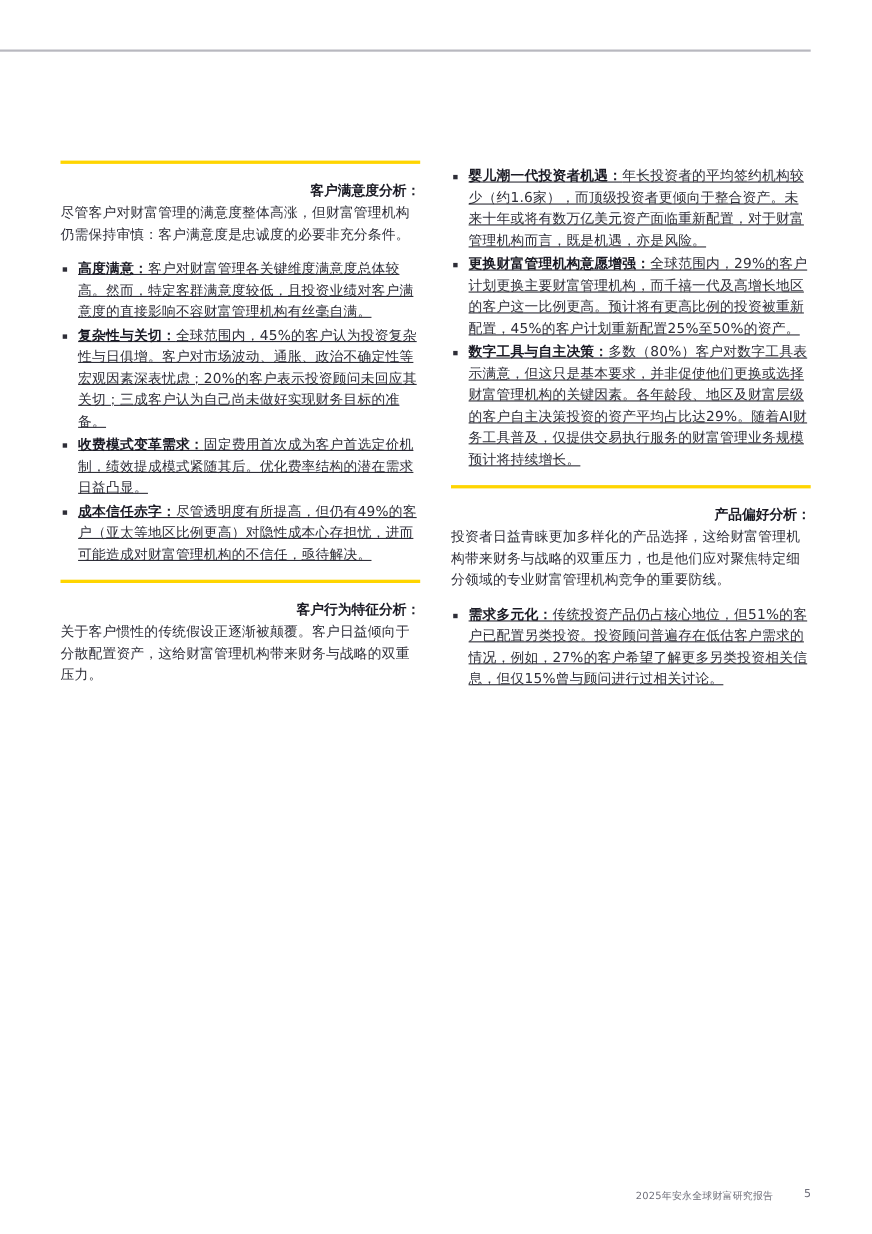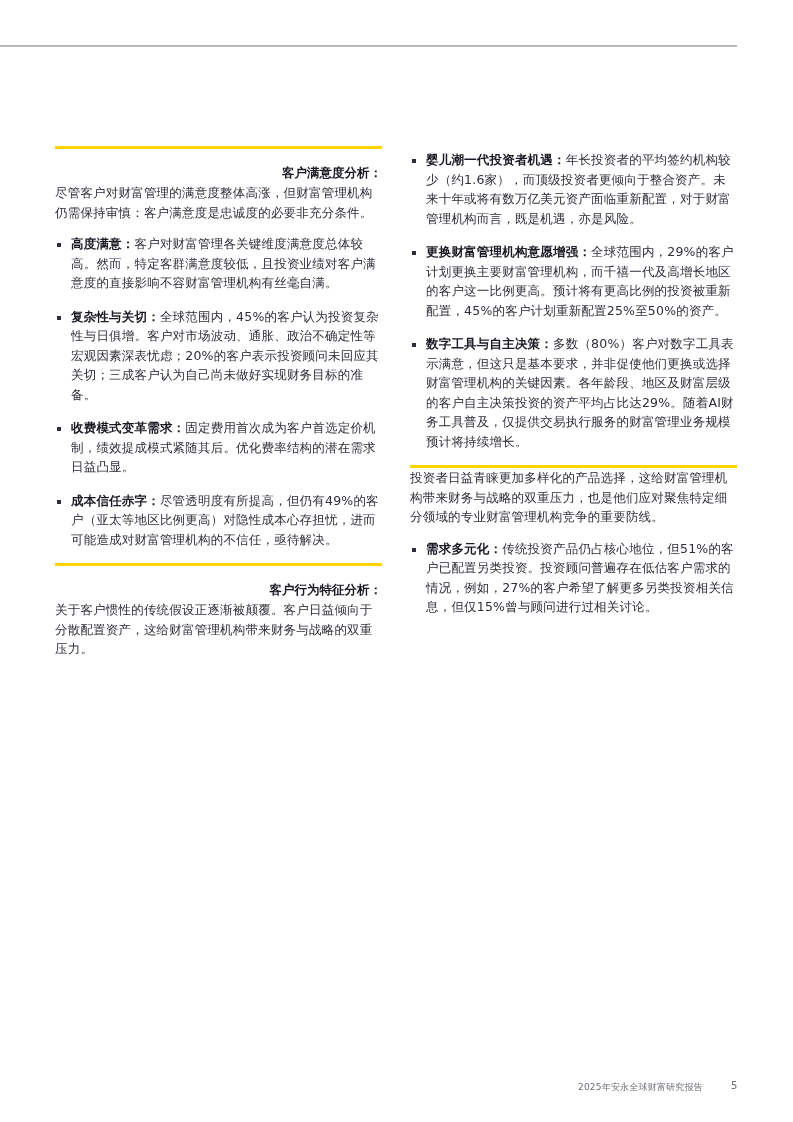--- a/index.html
+++ b/index.html
@@ -21,24 +21,24 @@
       height: 3px; background: #ffd500; width: 327px;
     }
     .section-title {
       font-weight: bold; font-size: 12.5px; line-height: 20px;
       margin-top: 14px; color: #1a1a24; text-align: right;
     }
     .para {
       font-size: 12.5px; line-height: 19.5px; margin: 0;
       letter-spacing: 0.2px;
     }
-    ul.bullets { list-style: none; margin: 0; padding: 0; }
+    ul.bullets { list-style: none; margin: 0; padding: 0; text-decoration: underline; }
     ul.bullets li {
       position: relative; padding-left: 16px; font-size: 12.5px;
-      line-height: 19.5px; margin-top: 14px; letter-spacing: 0.2px;
+      line-height: 19.5px; margin-top: 2px; letter-spacing: 0.2px;
     }
     ul.bullets li::before {
       content: ""; position: absolute; left: 2px; top: 9px;
       width: 4px; height: 4px; background: #2e2e38;
     }
     ul.bullets li:first-child { margin-top: 12px; }
     .b-label { font-weight: bold; color: #1a1a24; }
     .gap-rule { margin-top: 14px; }
     .footer {
       position: absolute; top: 1081px; left: 578px;
@@ -79,20 +79,21 @@
 <div class="col col-right">
   <ul class="bullets" style="margin-top:-8px;">
     <li><span class="b-label">婴儿潮一代投资者机遇：</span><span>年长投资者的平均签约机构较少（约1.6家），而顶级投资者更倾向于整合资产。未来十年或将有数万亿美元资产面临重新配置，对于财富管理机构而言，既是机遇，亦是风险。</span></li>
     <li><span class="b-label">更换财富管理机构意愿增强：</span><span>全球范围内，29%的客户计划更换主要财富管理机构，而千禧一代及高增长地区的客户这一比例更高。预计将有更高比例的投资被重新配置，45%的客户计划重新配置25%至50%的资产。</span></li>
     <li><span class="b-label">数字工具与自主决策：</span><span>多数（80%）客户对数字工具表示满意，但这只是基本要求，并非促使他们更换或选择财富管理机构的关键因素。各年龄段、地区及财富层级的客户自主决策投资的资产平均占比达29%。随着AI财务工具普及，仅提供交易执行服务的财富管理业务规模预计将持续增长。</span></li>
   </ul>
 
   <div class="yellow-rule gap-rule"></div>
 
   <div>
+    <div class="section-title">产品偏好分析：</div>
     <p class="para">投资者日益青睐更加多样化的产品选择，这给财富管理机构带来财务与战略的双重压力，也是他们应对聚焦特定细分领域的专业财富管理机构竞争的重要防线。</p>
     <ul class="bullets">
       <li><span class="b-label">需求多元化：</span><span>传统投资产品仍占核心地位，但51%的客户已配置另类投资。投资顾问普遍存在低估客户需求的情况，例如，27%的客户希望了解更多另类投资相关信息，但仅15%曾与顾问进行过相关讨论。</span></li>
     </ul>
   </div>
 </div>
 
 <div class="footer">2025年安永全球财富研究报告</div>
 <div class="page-num">5</div>
 

